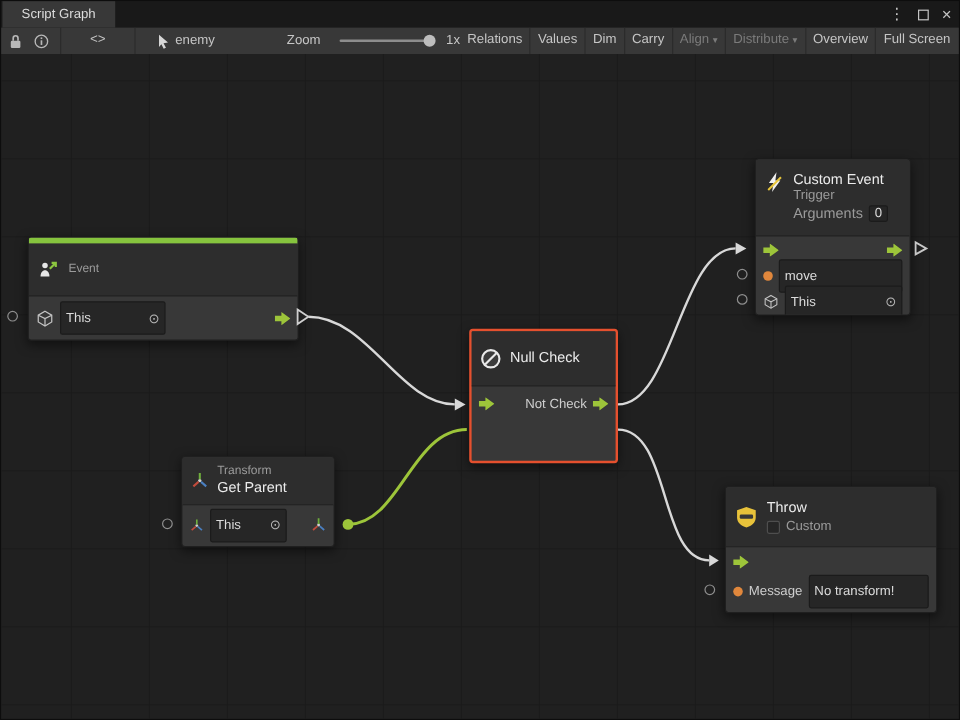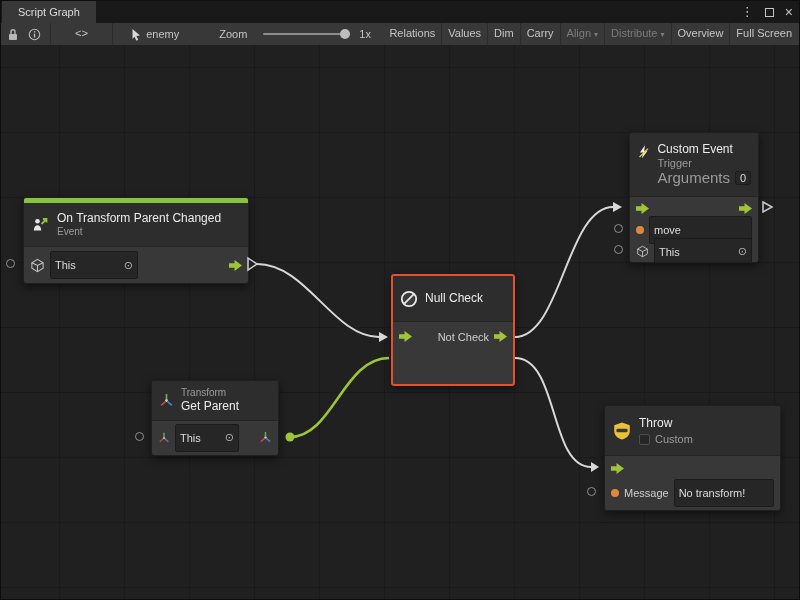--- a/index.html
+++ b/index.html
@@ -80,21 +80,21 @@
     </span>
     <span class="tsep" style="margin-left:9px"></span>
     <span class="codeicon" style="margin-left:24px">&lt;&gt;</span>
     <span class="tsep" style="margin-left:24px"></span>
     <span class="ticon" style="margin-left:18px">
       <svg width="11" height="13" viewBox="0 0 11 13">
           <path d="M1.5 1l7.5 6.4-3.7.6 2 3.8-1.9.9-1.9-3.9-2 2.3z" fill="#d6d6d6"></path>
         </svg>
     </span>
     <span style="margin-left:4px">enemy</span>
-    <span style="margin-left:40px">Zoom</span>
+    <span style="margin-left:60px">Zoom</span>
     <span class="zoom-track" style="margin-left:16px">
       <span class="zoom-handle"></span>
     </span>
     <span style="margin-left:12px">1x</span>
     <div class="tbtns">
       <span class="tbtn" style="border-left:none">Relations</span>
       <span class="tbtn">Values</span>
       <span class="tbtn">Dim</span>
       <span class="tbtn">Carry</span>
       <span class="tbtn disabled"><span>Align</span><span class="caret">▾</span></span>
@@ -108,21 +108,20 @@
 
     <div class="node" style="left:22px;top:152px;width:226px;height:87px">
       <div class="greenbar"></div>
       <div class="nhead" style="height:44px">
         <svg width="19" height="18" viewBox="0 0 18 18">
           <path d="M10 8 L15 3 M11.5 3H15v3.5" stroke="#8cc63f" stroke-width="1.8" fill="none"></path>
           <circle cx="6" cy="5.3" r="2.3" fill="#e6e6e6"></circle>
           <path d="M2.3 14.5c0-3.2 1.6-5.2 3.7-5.2s3.7 2 3.7 5.2z" fill="#e6e6e6"></path>
         </svg>
         <div>
-          <div class="ntitle">On Transform Parent Changed</div>
           <div class="nsub">Event</div>
         </div>
       </div>
       <div class="prow" style="height:36px">
         <svg width="15" height="15" viewBox="0 0 16 16">
           <path d="M8 1.5 14 5v6L8 14.5 2 11V5z" fill="none" stroke="#c4c4c4" stroke-width="1.1"></path>
           <path d="M2 5l6 3 6-3M8 8v6.5" fill="none" stroke="#c4c4c4" stroke-width="1.1"></path>
         </svg>
         <span class="field" style="width:88px">
           <span>This</span>
@@ -192,21 +191,21 @@
     <div class="node" style="left:628px;top:87px;width:130px;height:131px">
       <div class="nhead" style="height:64px;align-items:flex-start;padding-top:9px">
         <svg width="17" height="20" viewBox="0 0 16 18">
           <path d="M9.5 1 3.5 9.5h3.6L6 16.5l6.5-9H8.6z" fill="#efefef"></path>
           <line x1="3" y1="15" x2="13" y2="5" stroke="#e8c63a" stroke-width="1.6"></line>
         </svg>
         <div>
           <div class="ntitle">Custom Event</div>
           <div class="nsub" style="font-size:11px">Trigger</div>
           <div style="display:flex;align-items:center;gap:5px;margin-top:2px">
-            <span class="nsub" style="font-size:15px">Arguments</span>
+            <span class="nsub" style="font-size:12px">Arguments</span>
             <span class="field" style="width:16px;height:14px;justify-content:center">0</span>
           </div>
         </div>
       </div>
       <div class="prow" style="height:22px">
         <svg width="13" height="11" viewBox="0 0 13 11">
             <path d="M0 3.2h5.5V0L13 5.5 5.5 11V7.8H0z" fill="#9dc53a"></path>
           </svg>
         <span class="flex1"></span>
         <svg width="13" height="11" viewBox="0 0 13 11">

